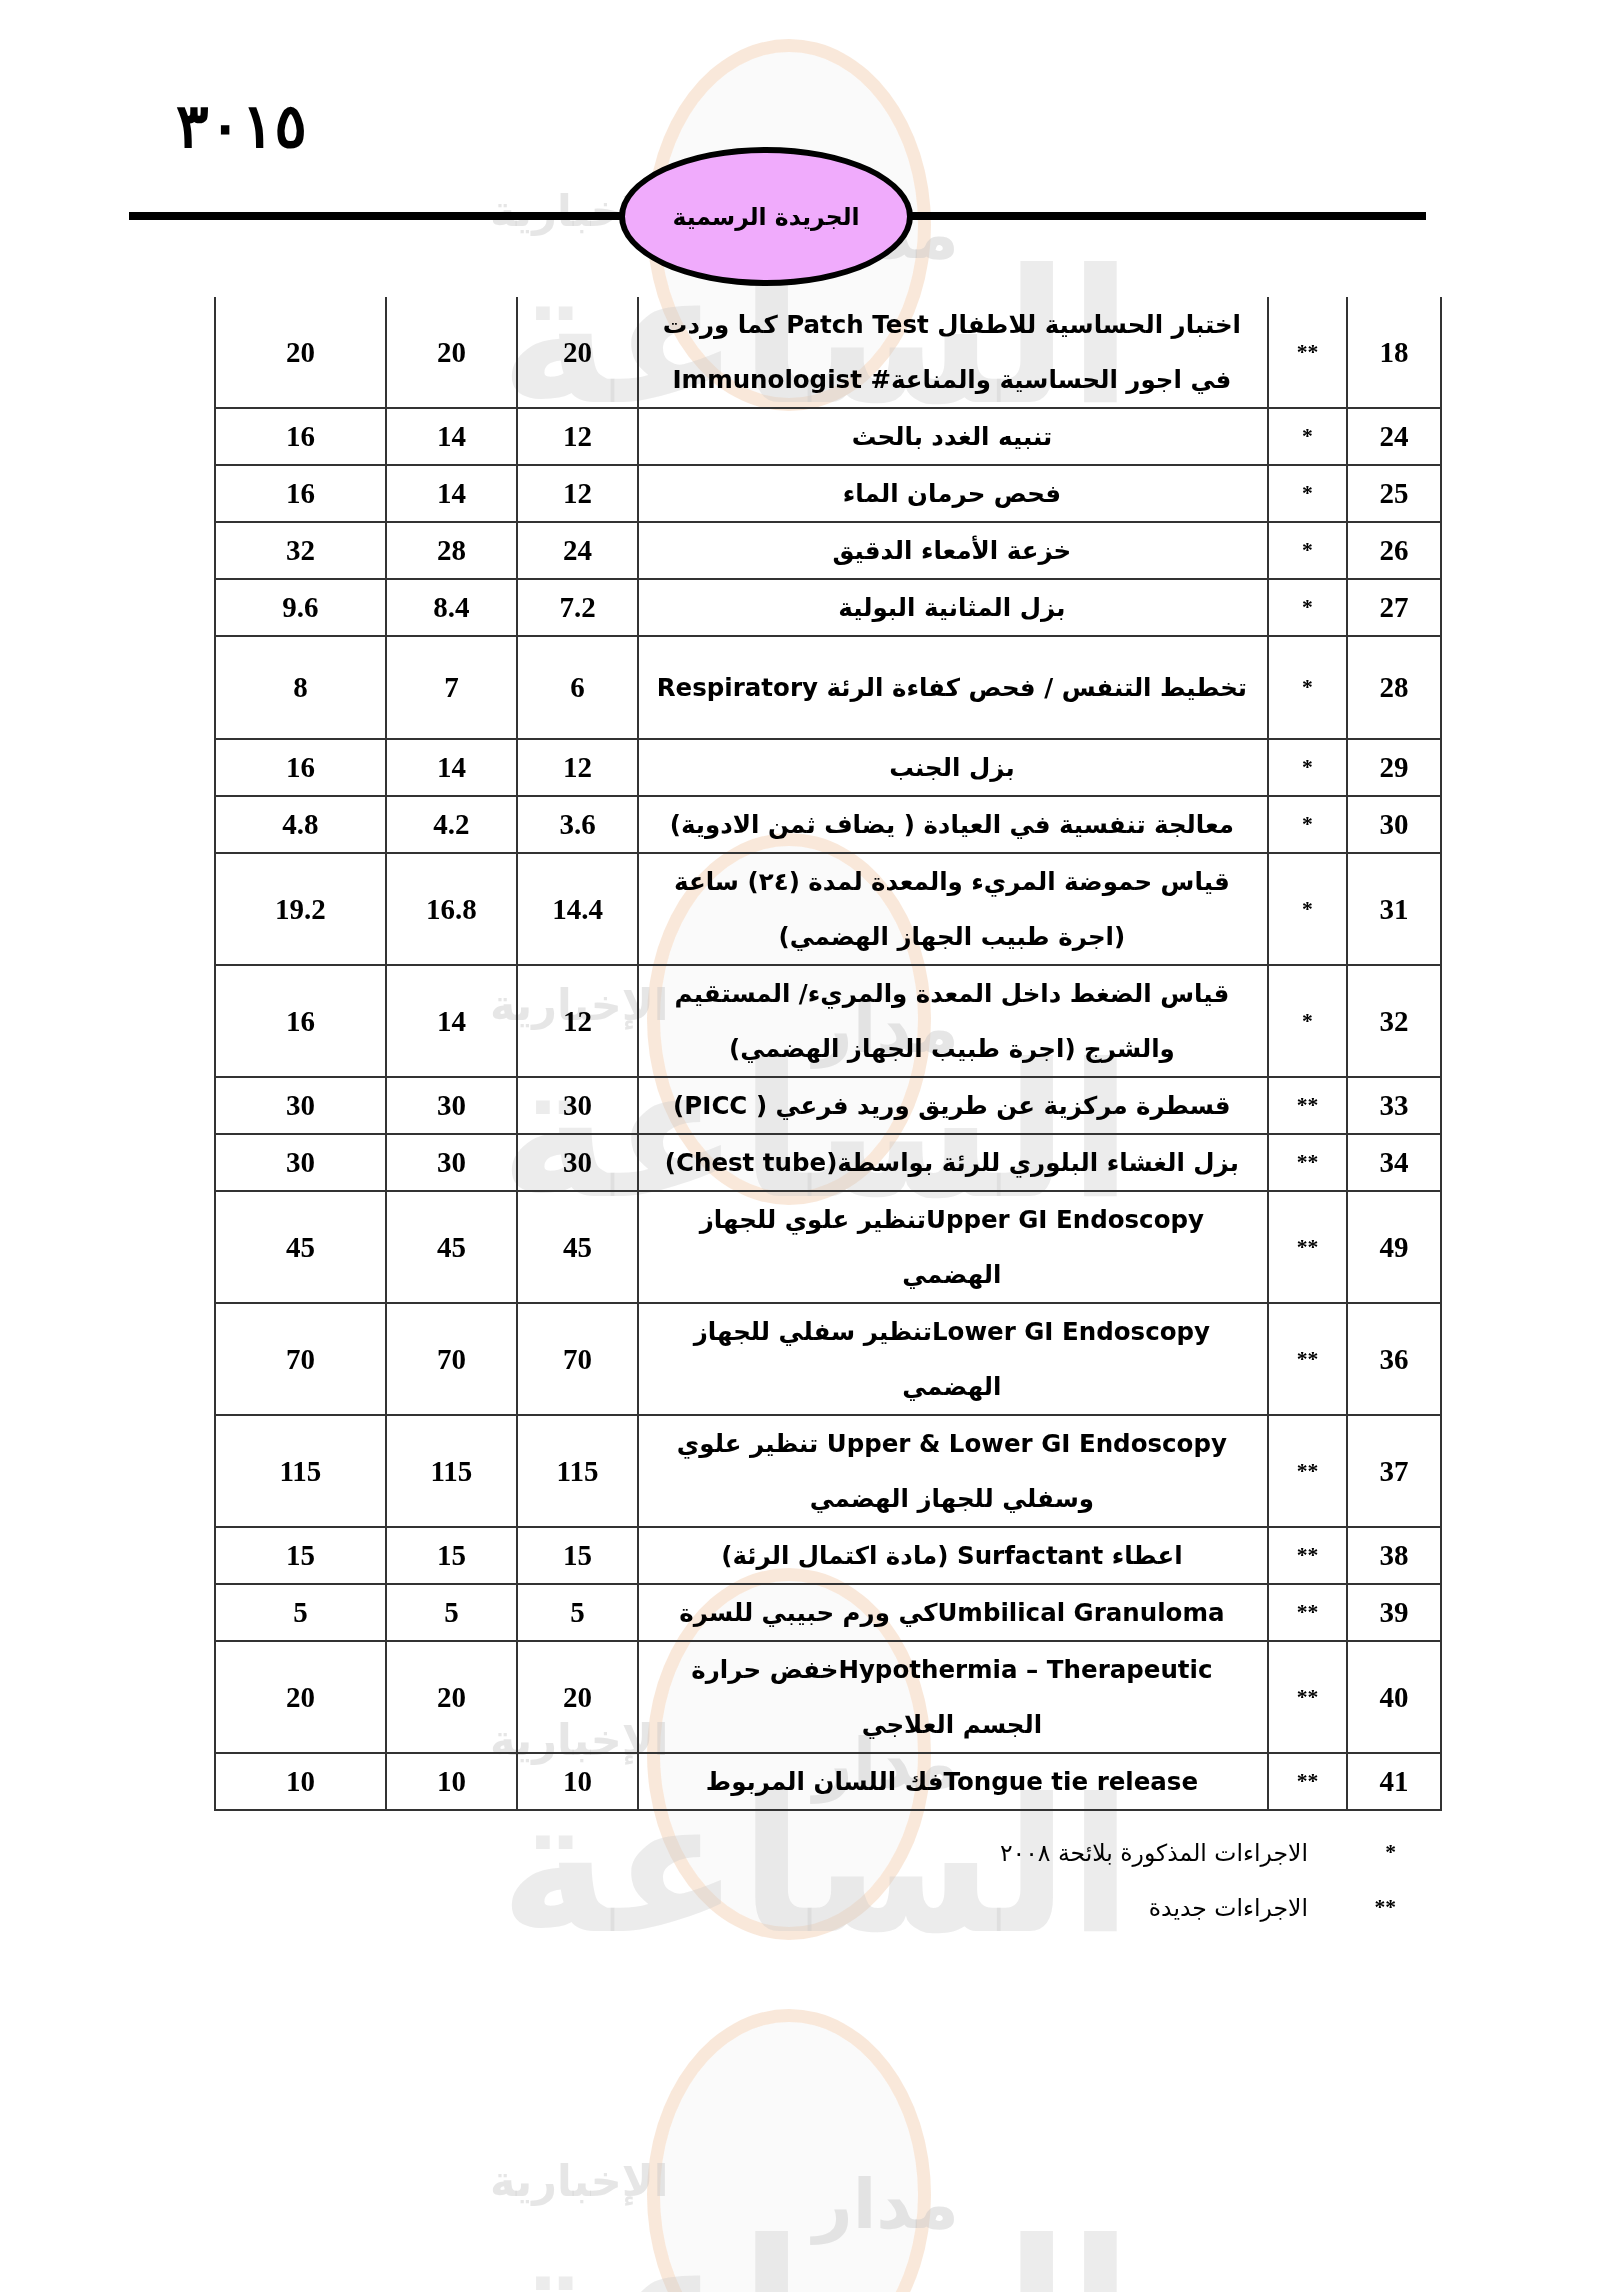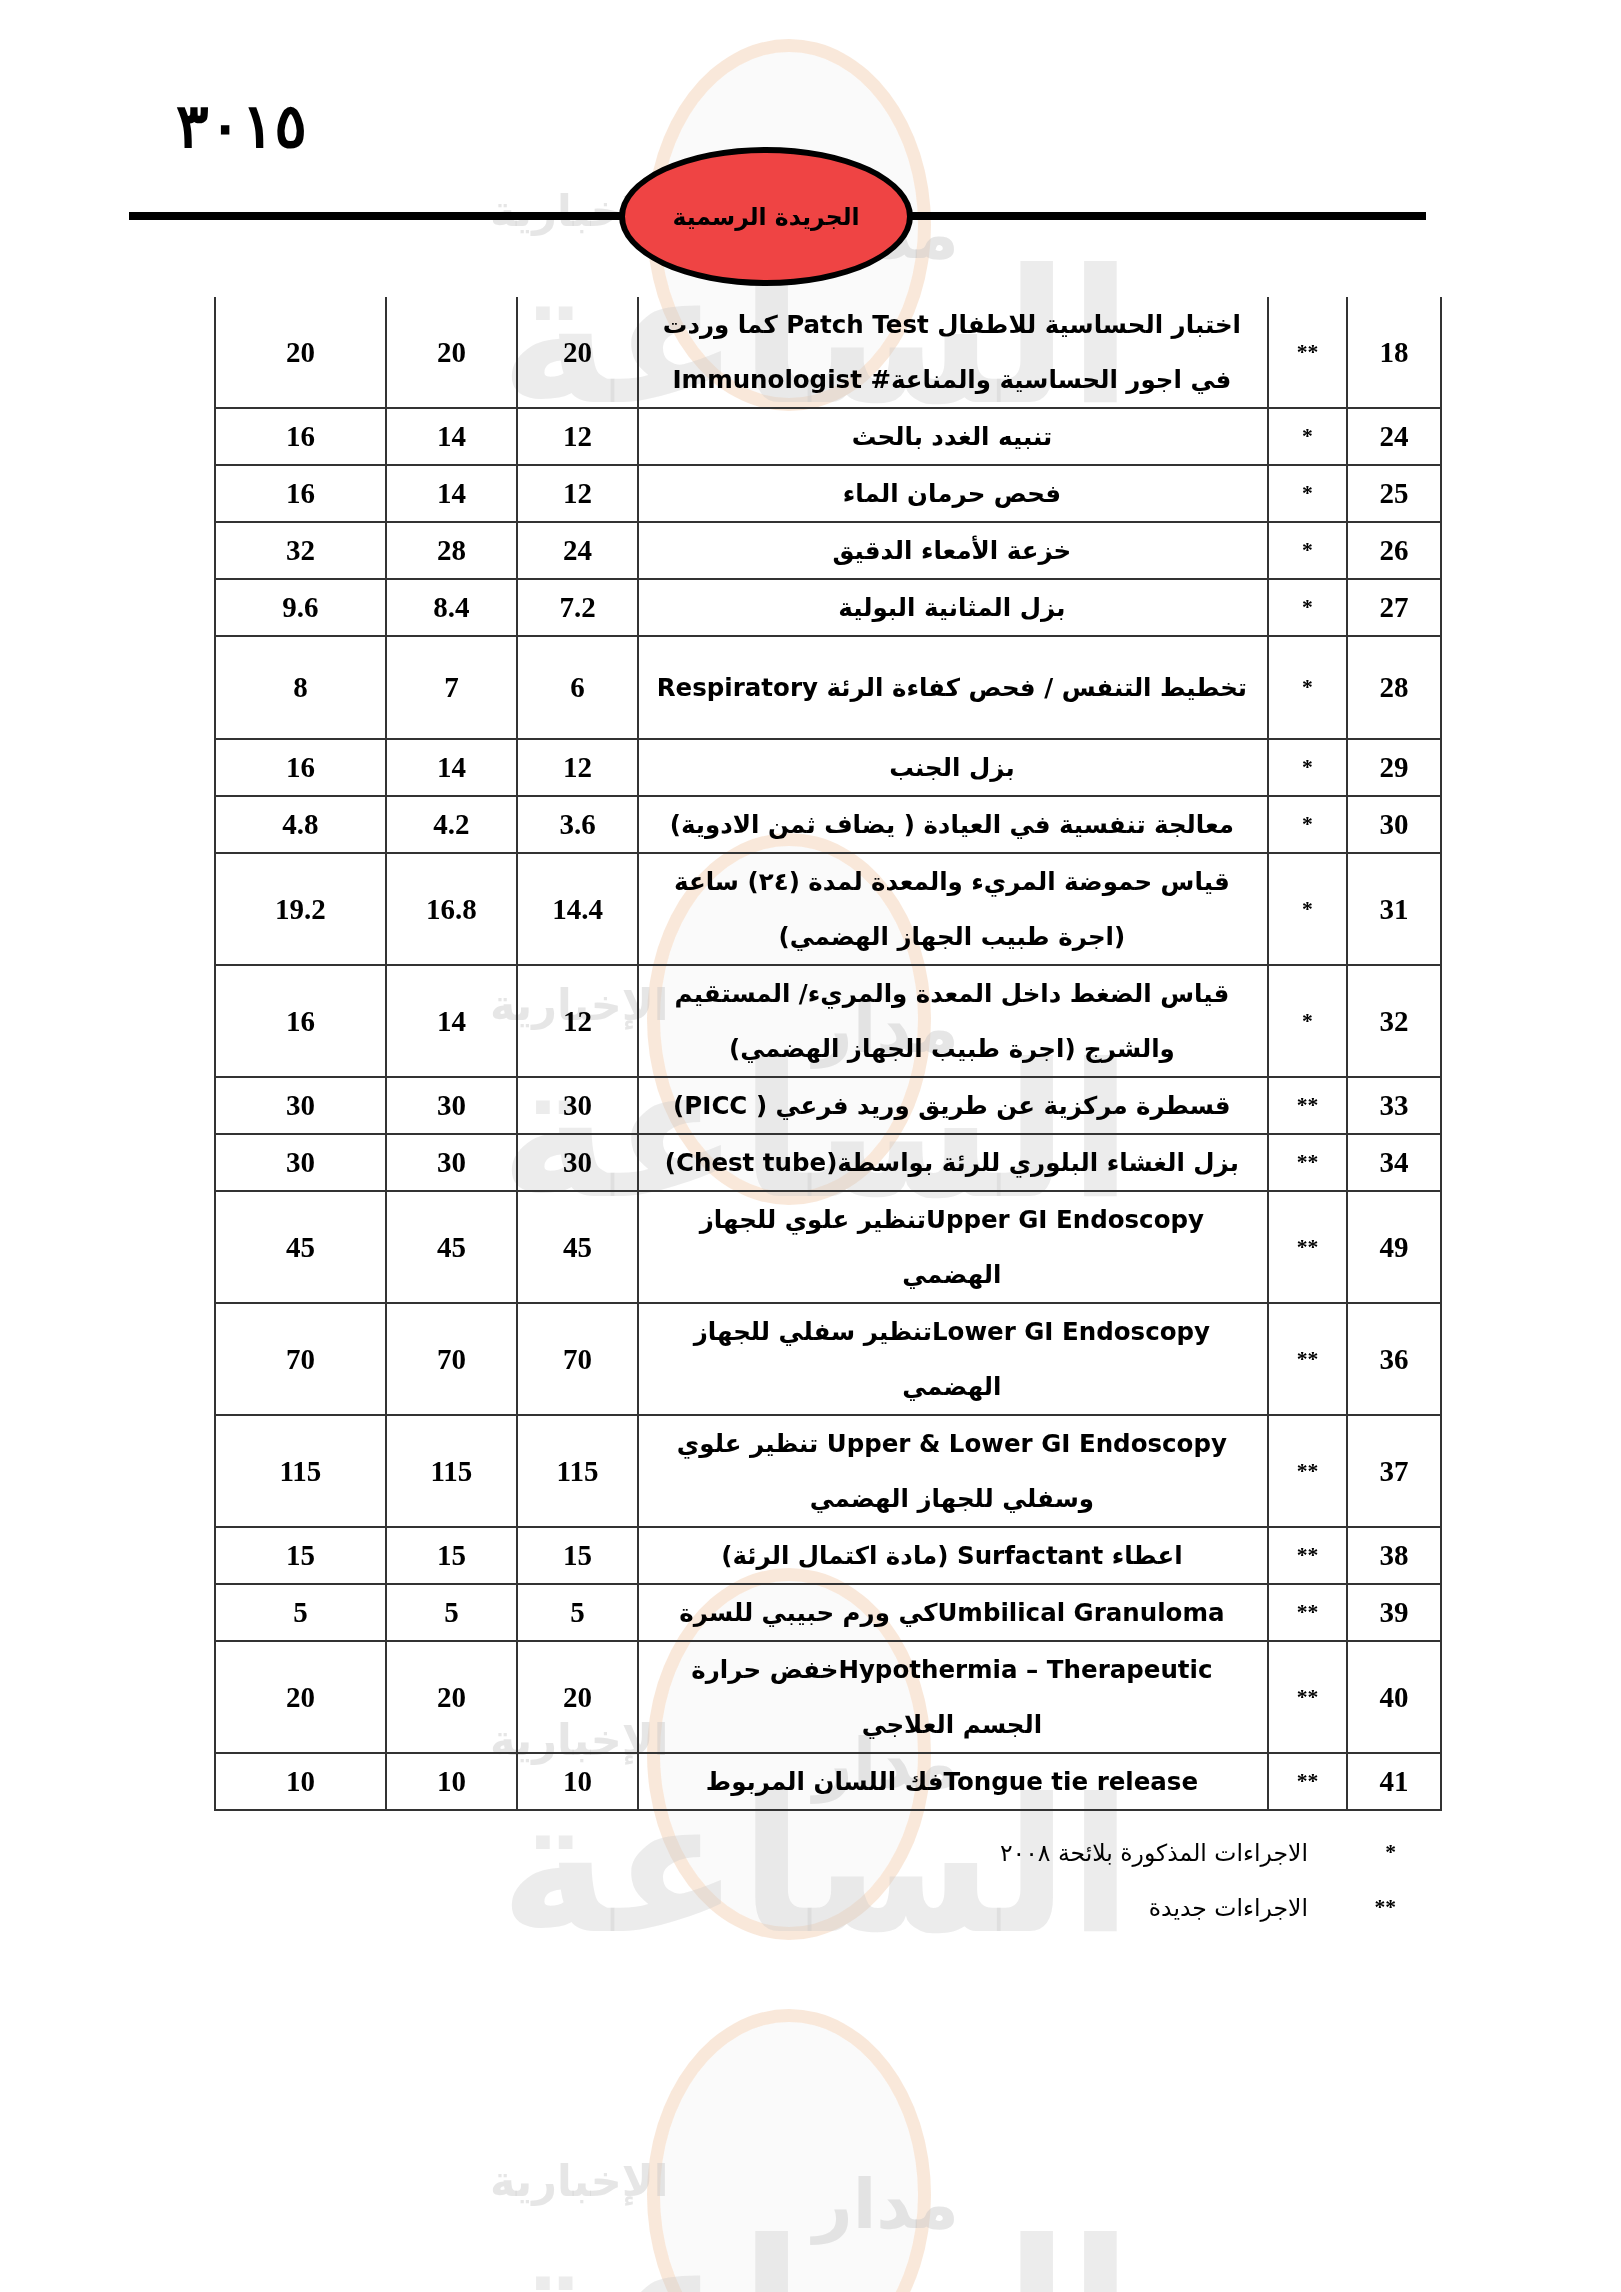--- a/index.html
+++ b/index.html
@@ -9,21 +9,21 @@
   .wm { position:absolute; left:490px; width:549px; height:549px; pointer-events:none; }
   .wm .clock { position:absolute; left:157px; top:0; width:284px; height:372px; border-radius:50%;
                border:13.7px solid rgba(248,200,160,0.35); background:rgba(240,240,240,0.35); box-sizing:border-box; }
   .wm .w1 { position:absolute; left:0; top:147px; font:bold 43px "DejaVu Sans", sans-serif; color:rgba(200,200,200,0.45); direction:rtl; }
   .wm .w2 { position:absolute; left:323px; top:137px; font:bold 69px "DejaVu Sans", sans-serif; color:rgba(200,200,200,0.45); direction:rtl;margin-top:18px; }
   .wm .w3 { position:absolute; left:9.8px; top:206px; font:bold 186px "DejaVu Sans", sans-serif; color:rgba(200,200,200,0.35); direction:rtl; line-height:1; }
 
   .page-number { position:absolute; left:176px; top:90px; font:bold 61px "DejaVu Serif", serif; letter-spacing:2px; }
   .rule { position:absolute; left:129px; top:212px; width:1297px; height:7.8px; background:#000; }
   .oval { position:absolute; left:619px; top:147px; width:294px; height:139px; border:6.9px solid #000; border-radius:50%;
-          background:#ef4444; box-sizing:border-box; display:flex; align-items:center; justify-content:center; }
+          background:#f0abfc; box-sizing:border-box; display:flex; align-items:center; justify-content:center; }
   .oval span { font:bold 23.5px "DejaVu Sans", sans-serif; direction:rtl; }
 
   table.fees { position:absolute; left:214px; top:297px; width:1228px; border-collapse:collapse; direction:rtl; }
   table.fees td { border:2px solid #333; padding:0 9.8px; text-align:center; vertical-align:middle; }
   table.fees tr:first-child td { border-top:none; }
   td.num { width:71px; font:bold 29px "Liberation Serif", serif; }
   td.mark { width:57px; font:bold 21.6px "Liberation Serif", serif; }
   td.desc { width:598px; text-align:left; font:bold 24.5px "DejaVu Sans", sans-serif; line-height:55px; padding-right:11.8px !important; }
   td.val { font:bold 29px "Liberation Serif", serif; }
   td.v1 { width:147px; } td.v2 { width:108px; } td.v3 { width:98px; }

